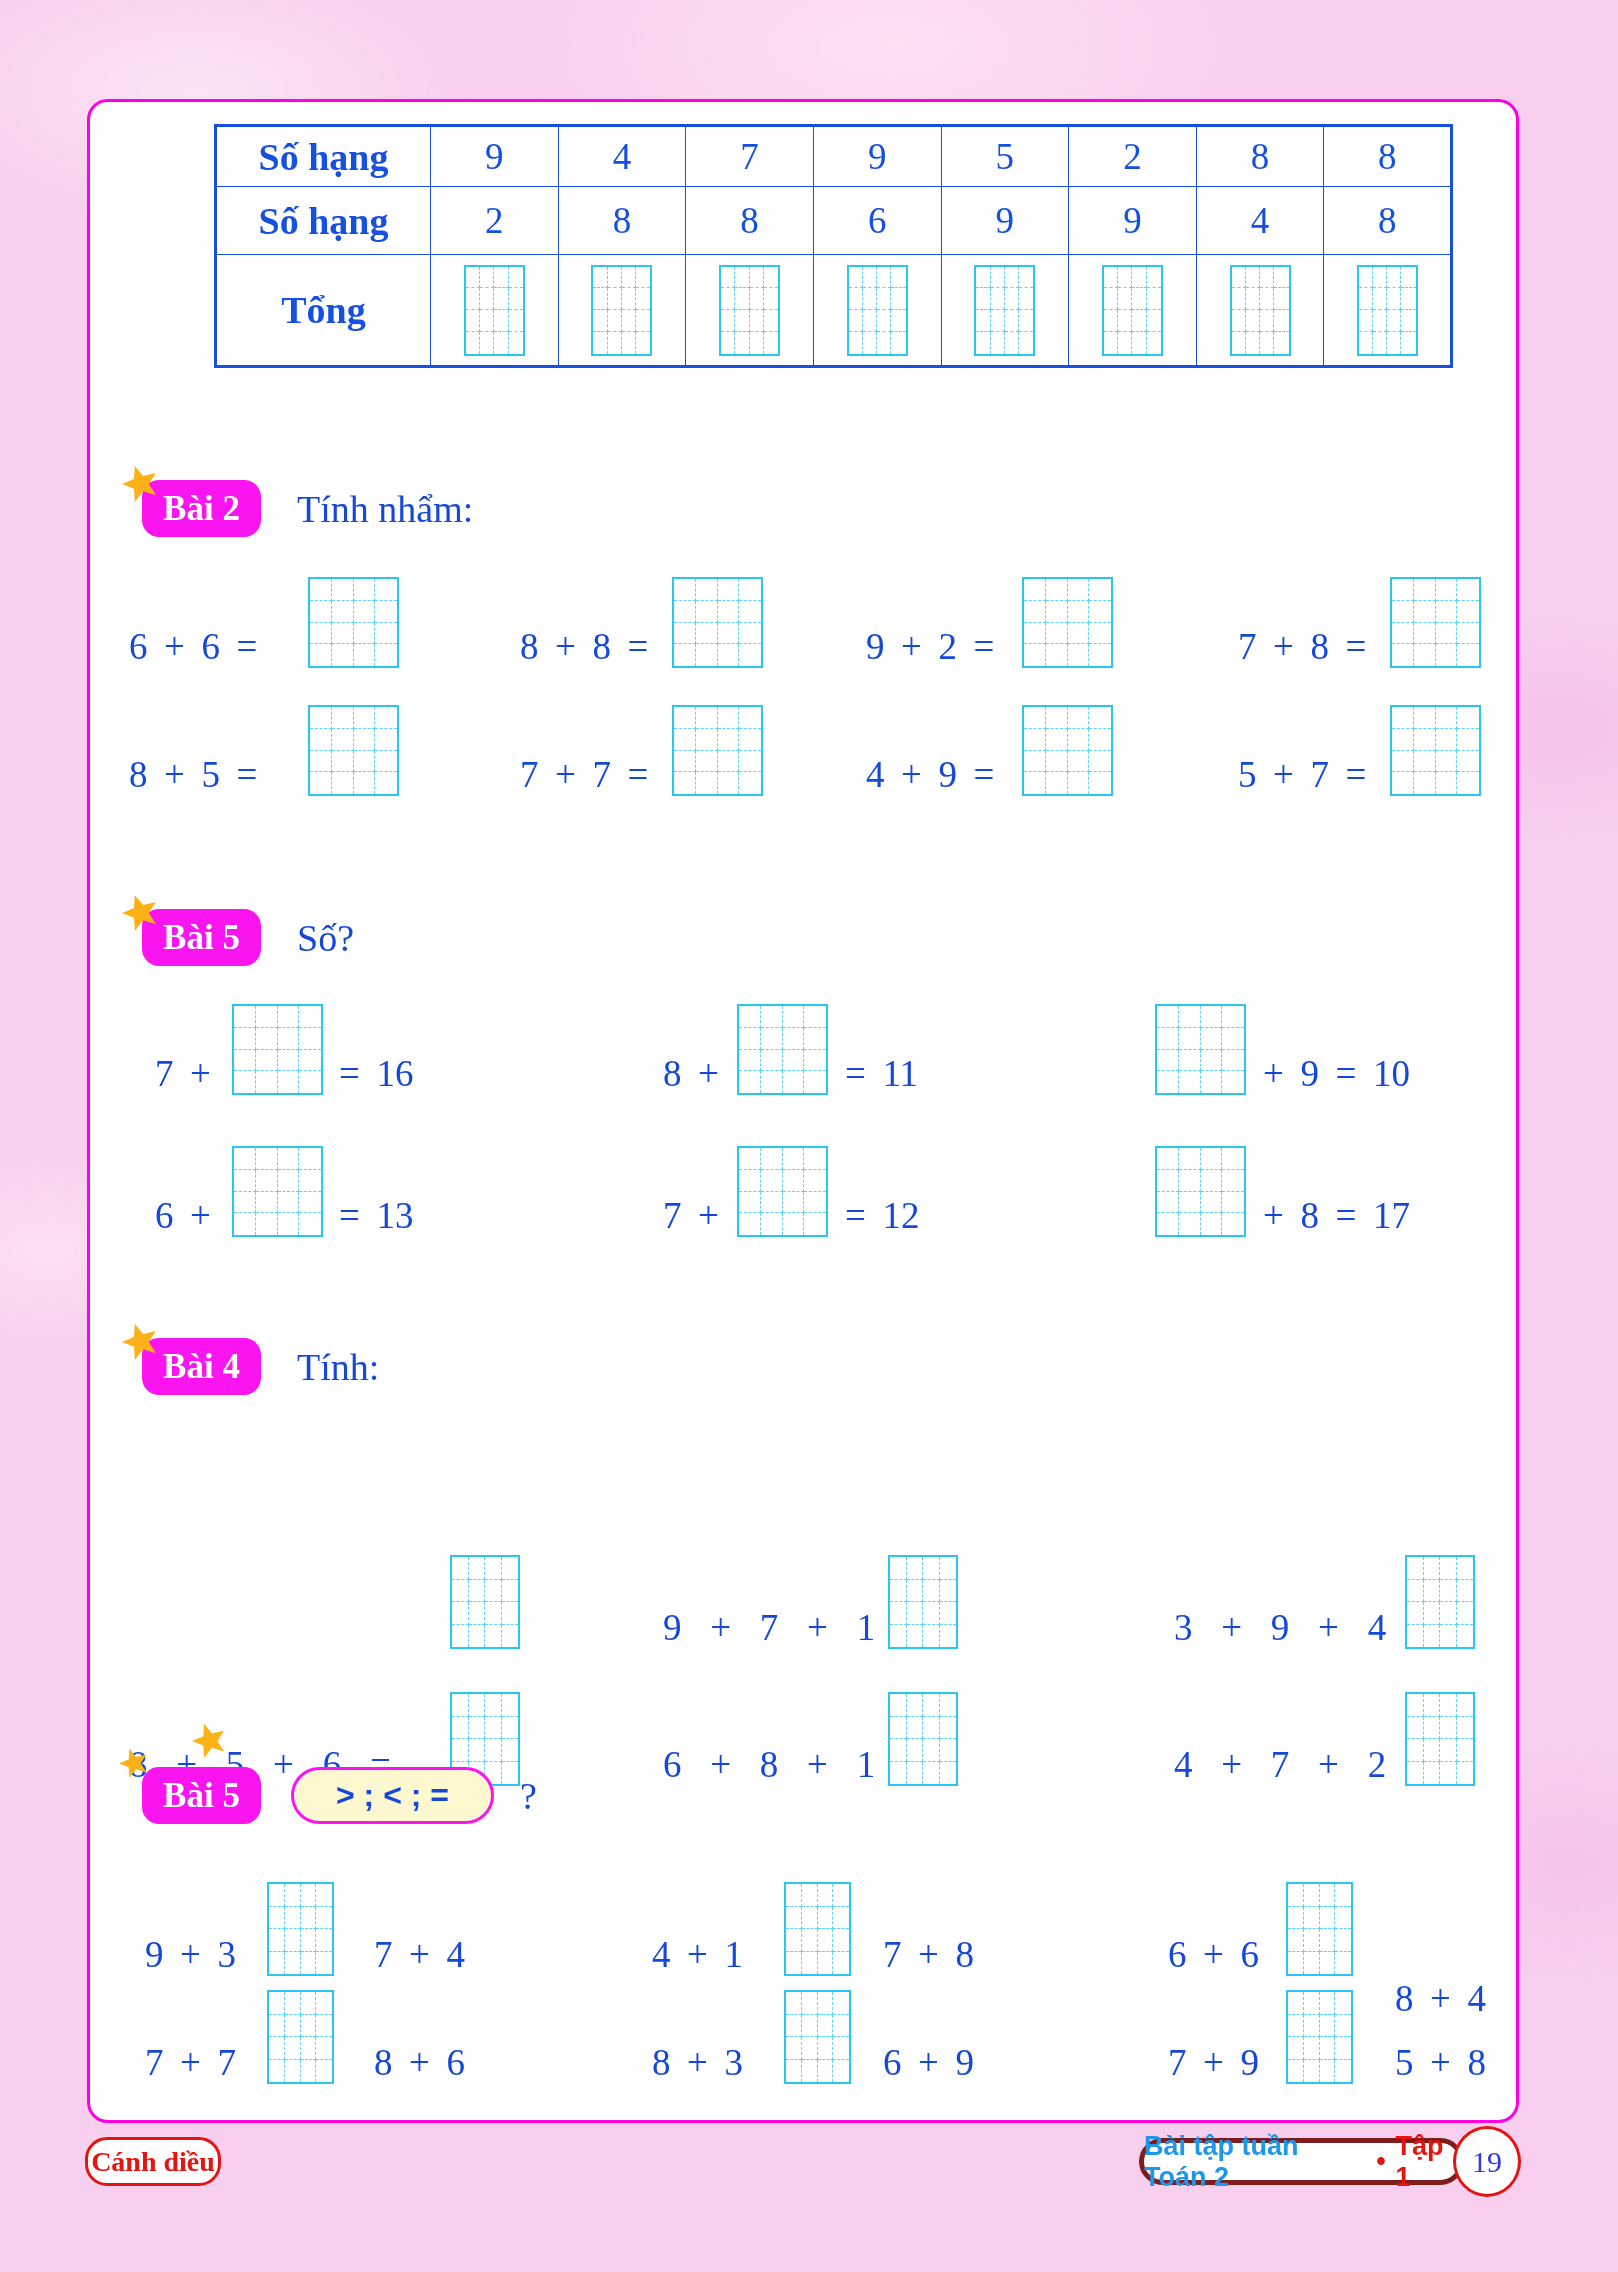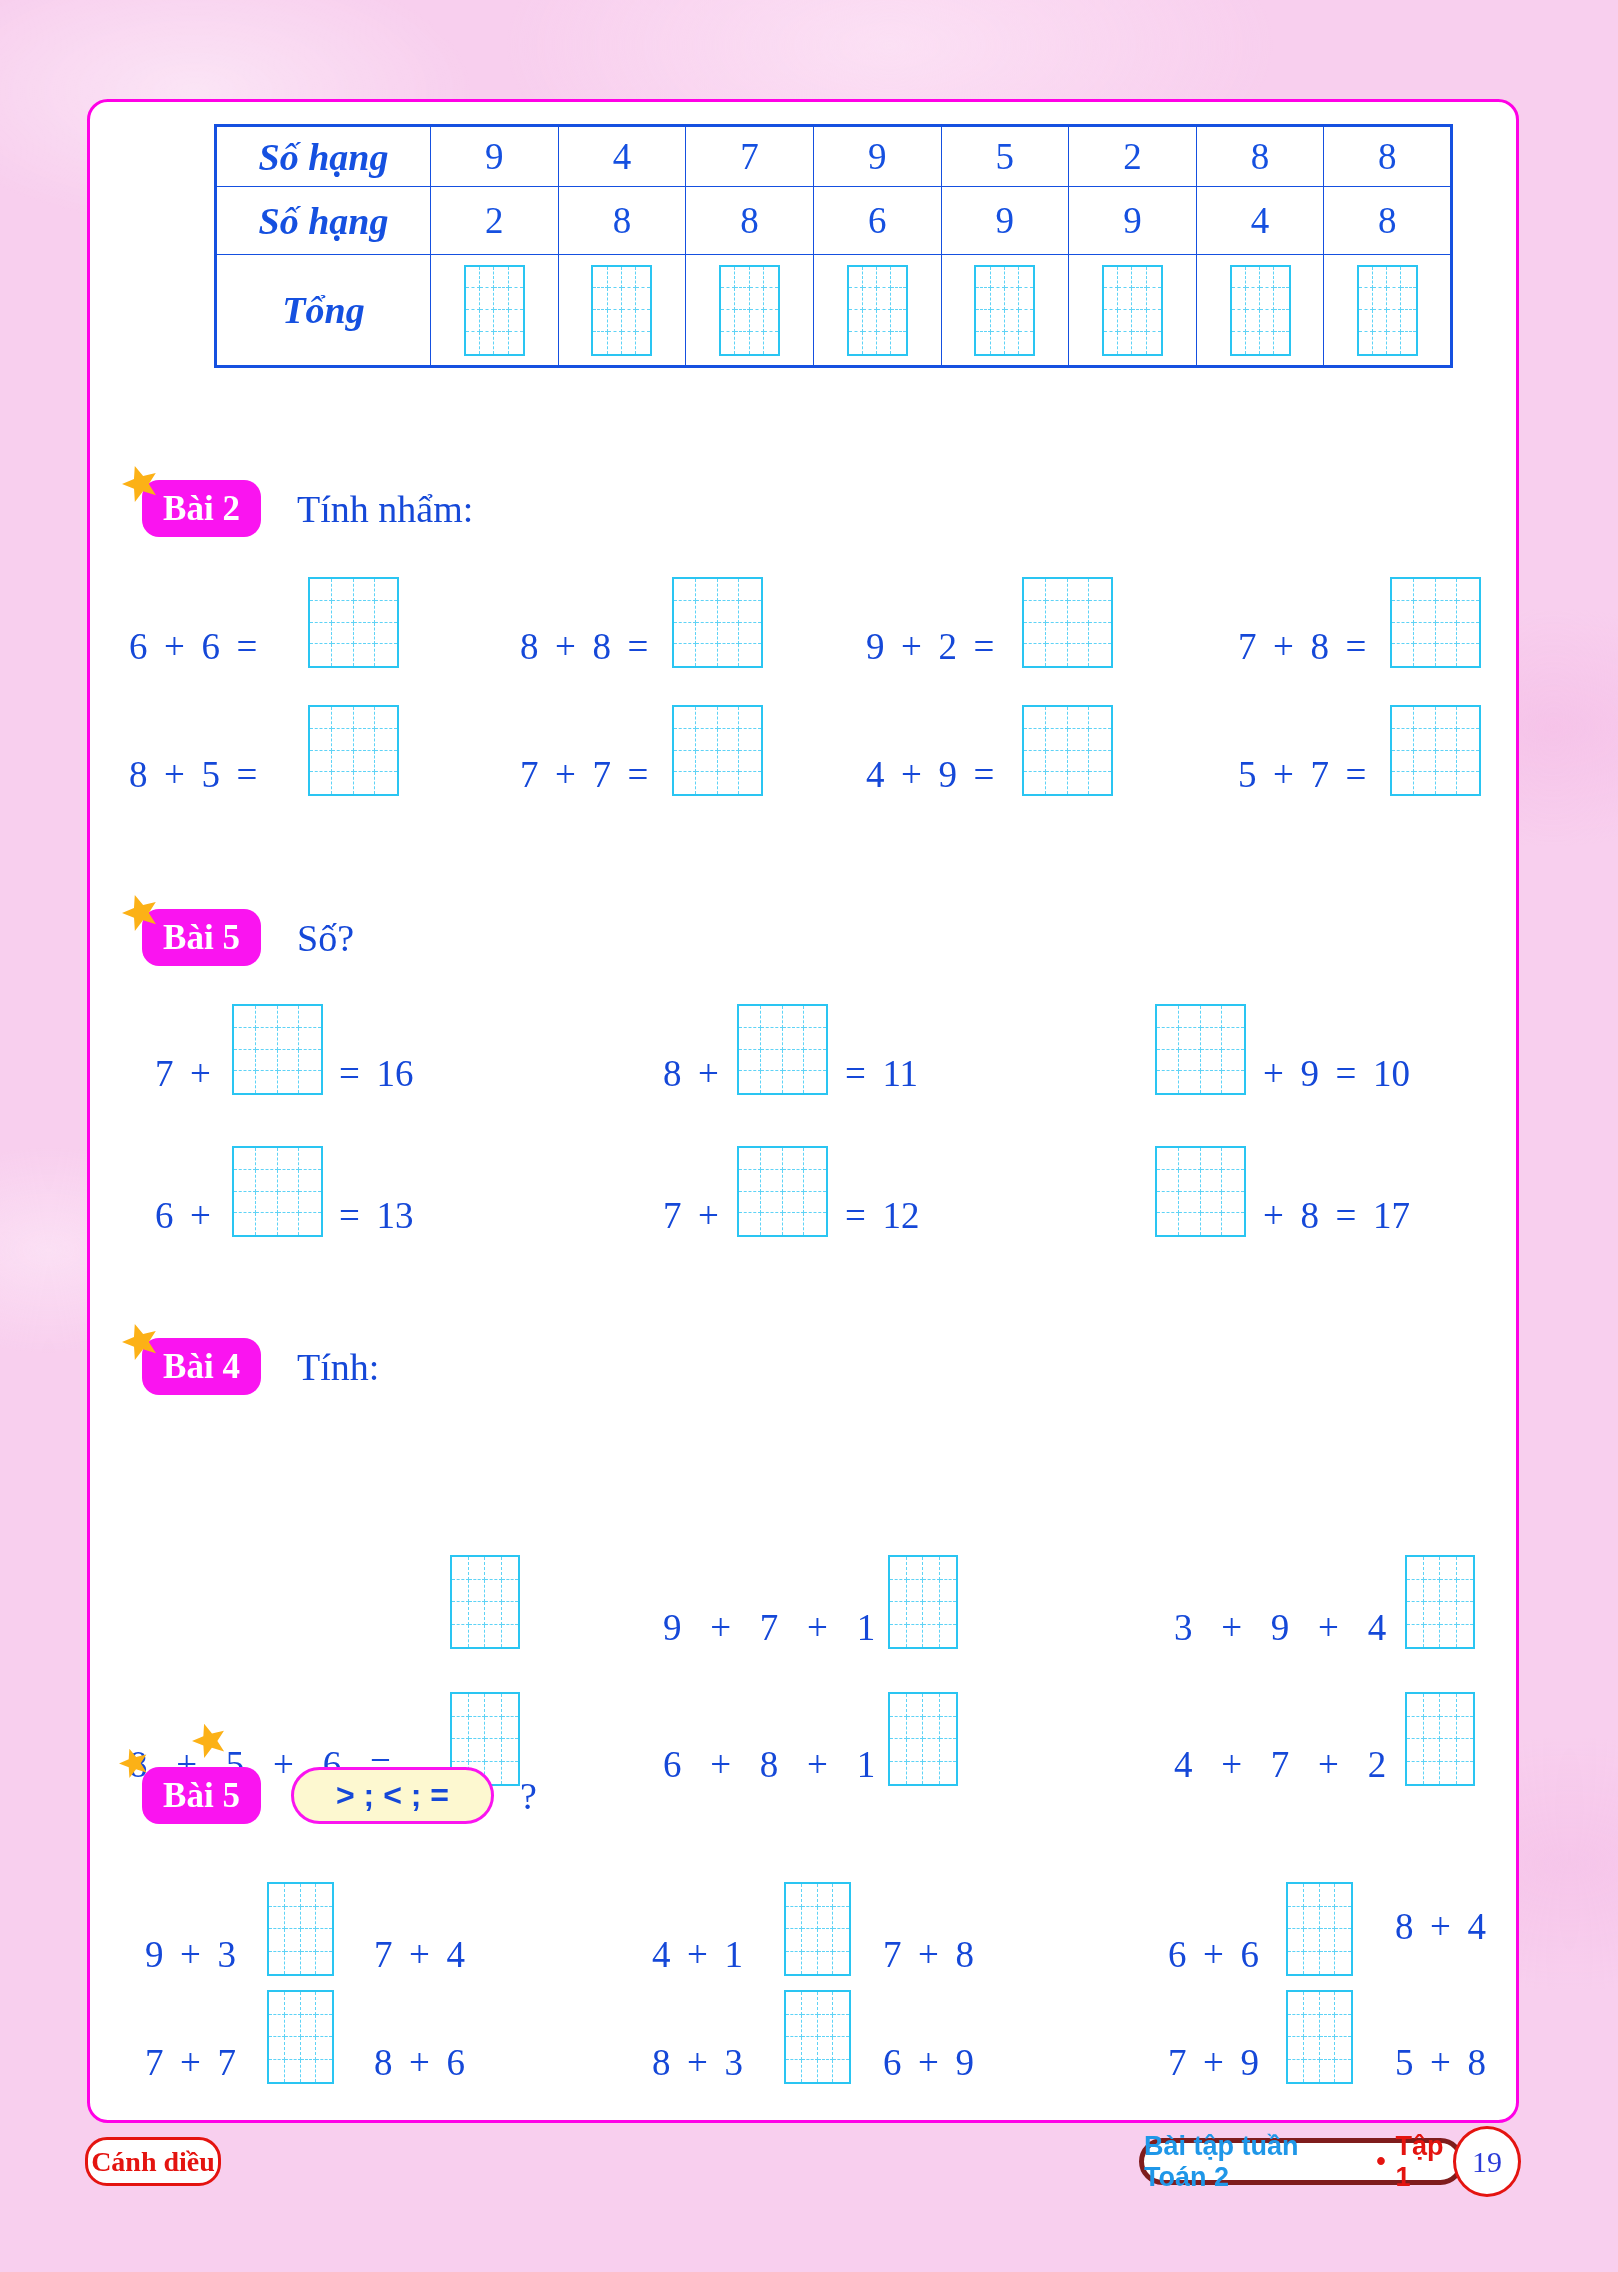--- a/index.html
+++ b/index.html
@@ -21,21 +21,21 @@
   
   table.sum{
     position:absolute;left:124px;top:22px;width:1239px;
     border-collapse:collapse;table-layout:fixed;
     border:3px solid #1550e0;background:#fff;
   }
   table.sum td{
     border:1.8px solid #1550e0;text-align:center;vertical-align:middle;
     color:#1550e0;font-size:37px;padding:0;
   }
-  table.sum td.lbl{font-weight:bold;font-size:38px;font-style:italic;}
+  table.sum td.lbl{font-weight:bold;font-size:38px;}
   
   .gbox{
     position:absolute;background:#fff;border:2.4px solid #2ac5f2;
     display:grid;grid-template-columns:repeat(4,1fr);grid-template-rows:repeat(4,1fr);
     box-sizing:border-box;
   }
   .gbox i{display:block;border-right:1.2px dashed #5fd3f6;border-bottom:1.2px dashed #5fd3f6;}
   .gbox i:nth-child(4n){border-right:none;}
   .gbox i:nth-child(n+13){border-bottom:none;}
   .tbox{position:relative;left:auto;top:auto;width:61px;height:91px;margin:0 auto;}
@@ -802,21 +802,21 @@
       <i></i>
       <i></i>
       <i></i>
       <i></i>
       <i></i>
       <i></i>
       <i></i>
       <i></i>
       <i></i>
     </div>
-  <div class="eq h155" style="left:1305px;top:1752px;">
+  <div class="eq h155" style="left:1305px;top:1824px;">
       <span>8 + 4</span>
     </div>
 
   <div class="eq h155" style="left:55px;top:1888px;">
       <span>7 + 7</span>
     </div>
   <div class="gbox" style="left:177px;top:1888px;width:67px;height:94px;">
       <i></i>
       <i></i>
       <i></i>

